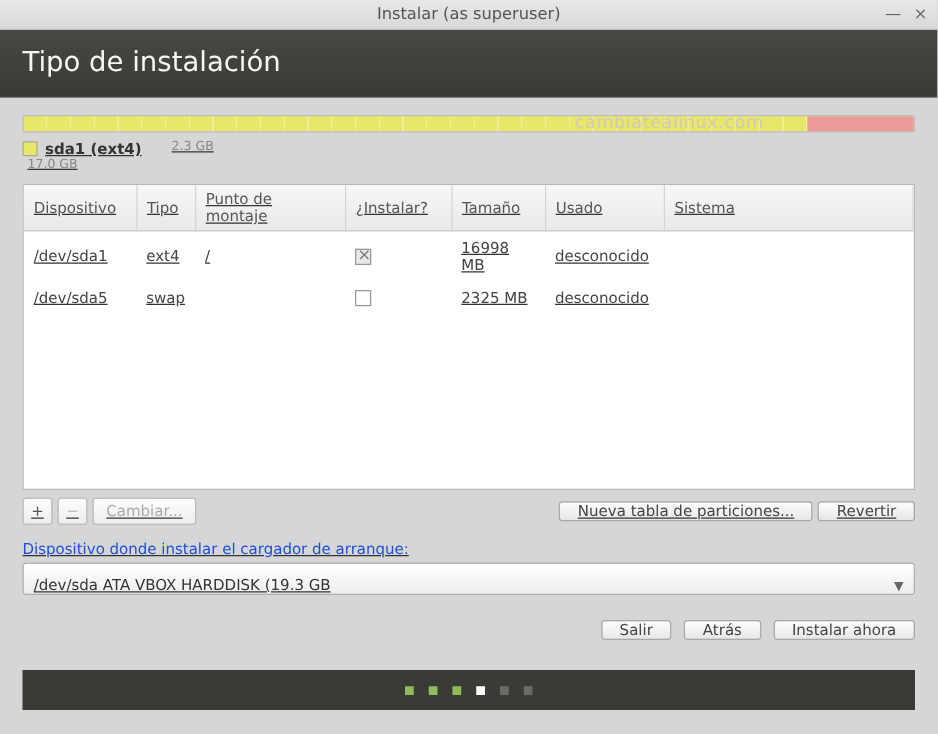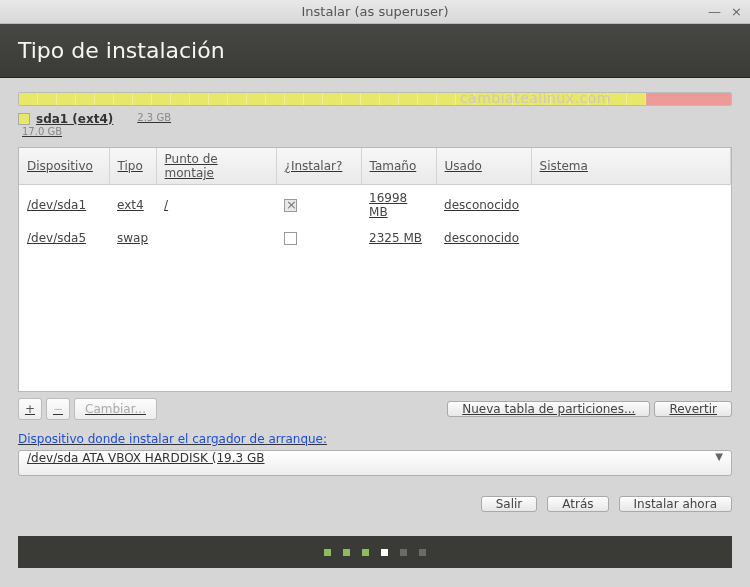--- a/index.html
+++ b/index.html
@@ -30,21 +30,21 @@
 .chk { width: 13px; height: 13px; border: 1px solid #999; display: inline-block; vertical-align: middle; background: #fff; position: relative; }
 .chk.checked { background: #e8e8e8; }
 .chk.checked::after { content: "×"; position: absolute; top: -3px; left: 1px; color: #777; font-size: 13px; }
 .toolbar { display: flex; align-items: center; gap: 4px; margin-top: 6px; }
 .sq-btn { width: 24px; height: 22px; border: 1px solid #bbb; background: linear-gradient(#fdfdfd,#ededed); border-radius: 3px; display: flex; align-items: center; justify-content: center; color: #555; cursor: pointer; }
 .sq-btn.disabled { color: #bbb; }
 .txt-btn { height: 22px; padding: 0 10px; border: 1px solid #bbb; background: linear-gradient(#fdfdfd,#ededed); border-radius: 3px; color: #aaa; font-size: 12px; line-height: 20px; }
 .toolbar .spacer { flex: 1; }
 .std-btn { height: 16px; padding: 0 14px; border: 1px solid #a9a9a9; background: linear-gradient(#fdfdfd,#e7e7e7); border-radius: 3px; color: #444; font-size: 12px; cursor: pointer; display: flex; align-items: center; }
 .field-label { margin: 12px 0 4px 0; color: #1d4ed8; }
-.select { width: 100%; height: 26px; border: 1px solid #b0b0b0; border-radius: 3px; background: linear-gradient(#fff,#eee); display: flex; align-items: flex-start; padding: 0 8px; color: #333; position: relative; }
+.select { width: 100%; height: 26px; border: 1px solid #b0b0b0; border-radius: 3px; background: linear-gradient(#fff,#eee); display: flex; align-items: flex-end; padding: 0 8px; color: #333; position: relative; }
 .select .arrow { position: absolute; right: 8px; color: #666; font-size: 10px; }
 .footer-buttons { display: flex; justify-content: flex-end; gap: 10px; padding: 20px 18px 10px 18px; }
 .progress-dots { background: #3a3a37; height: 32px; display: flex; align-items: center; justify-content: center; gap: 12px; margin: 14px 18px 0 18px; }
 .progress-dots .dot { width: 7px; height: 7px; background: #6b6b68; }
 .progress-dots .dot.done { background: #8fbb5a; }
 .progress-dots .dot.active { background: #fff; }
 </style>
 </head>
 <body>
 

